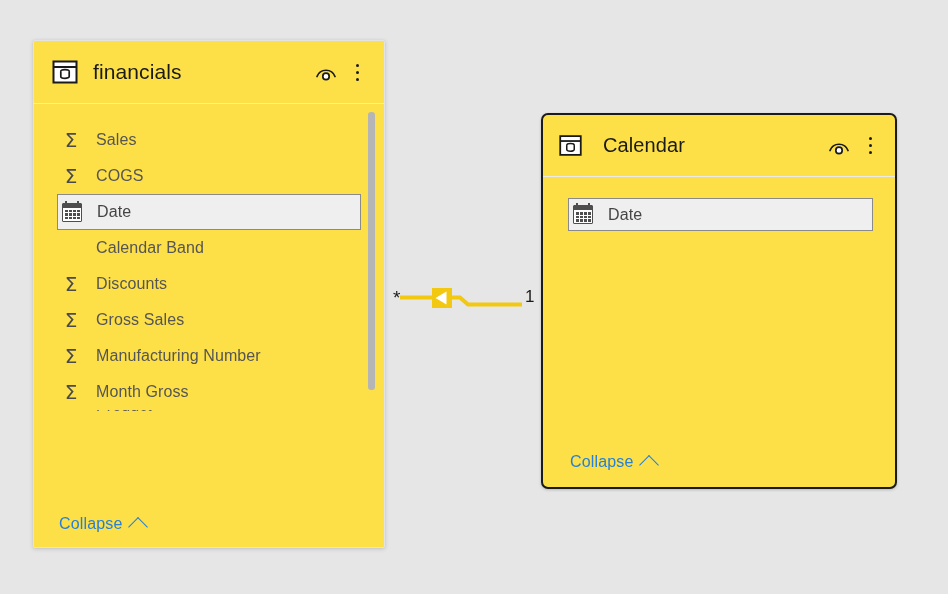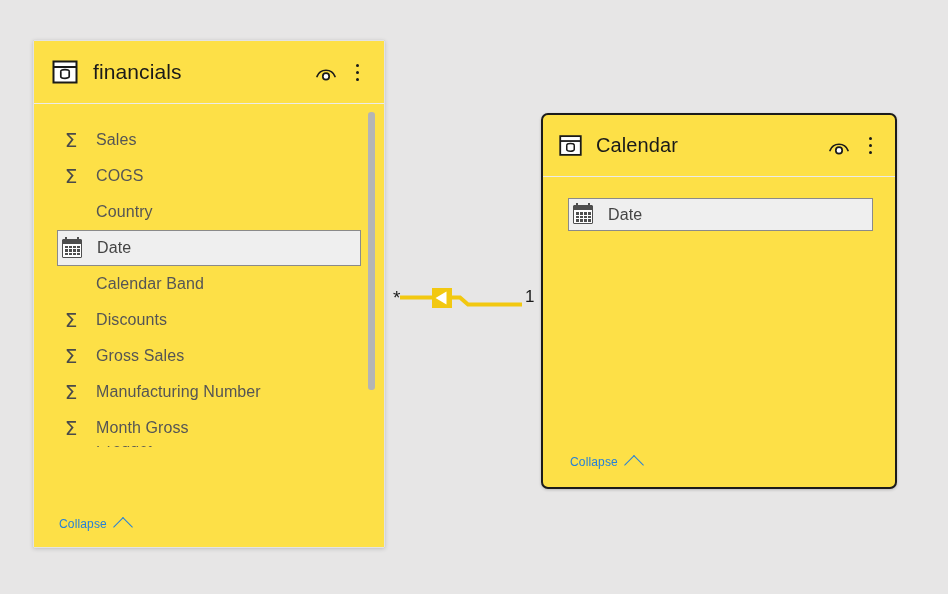--- a/index.html
+++ b/index.html
@@ -92,21 +92,21 @@
     flex: 1 1 auto;
     font-size: 21px;
     color: #1a1a1a;
     margin-left: 14px;
     letter-spacing: 0.1px;
     white-space: nowrap;
     overflow: hidden;
   }
   #calendar-card .card-title {
     font-size: 20px;
-    margin-left: 13px;
+    margin-left: 20px;
   }
 
   .header-actions {
     flex: 0 0 auto;
     display: flex;
     align-items: center;
     gap: 10px;
   }
 
   .eye-glyph {
@@ -296,21 +296,21 @@
   #calendar-card .card-footer {
     height: 50px;
     padding-left: 27px;
   }
 
   .collapse-link {
     display: inline-flex;
     align-items: center;
     gap: 9px;
     color: #2680d8;
-    font-size: 12px;
+    font-size: 16px;
     cursor: pointer;
     letter-spacing: 0.15px;
   }
   .chevron-up {
     display: inline-block;
     width: 13px;
     height: 13px;
     border-left: 1.7px solid #2680d8;
     border-top: 1.7px solid #2680d8;
     transform: rotate(45deg);
@@ -389,24 +389,20 @@
           <span class="field-label">Sales</span>
         </li>
 
         <li class="field-row">
           <span class="field-icon">
               <span class="sigma">Σ</span>
             </span>
           <span class="field-label">COGS</span>
         </li>
 
-        <li class="field-row">
-          <span class="field-icon"></span>
-          <span class="field-label">Country</span>
-        </li>
 
         <li class="field-row selected">
           <span class="field-icon">
             <span class="cal-icon">
               <span class="cal-tabs">
                   <span></span>
                   <span></span>
                 </span>
               <span class="grid">
                 <span></span>

